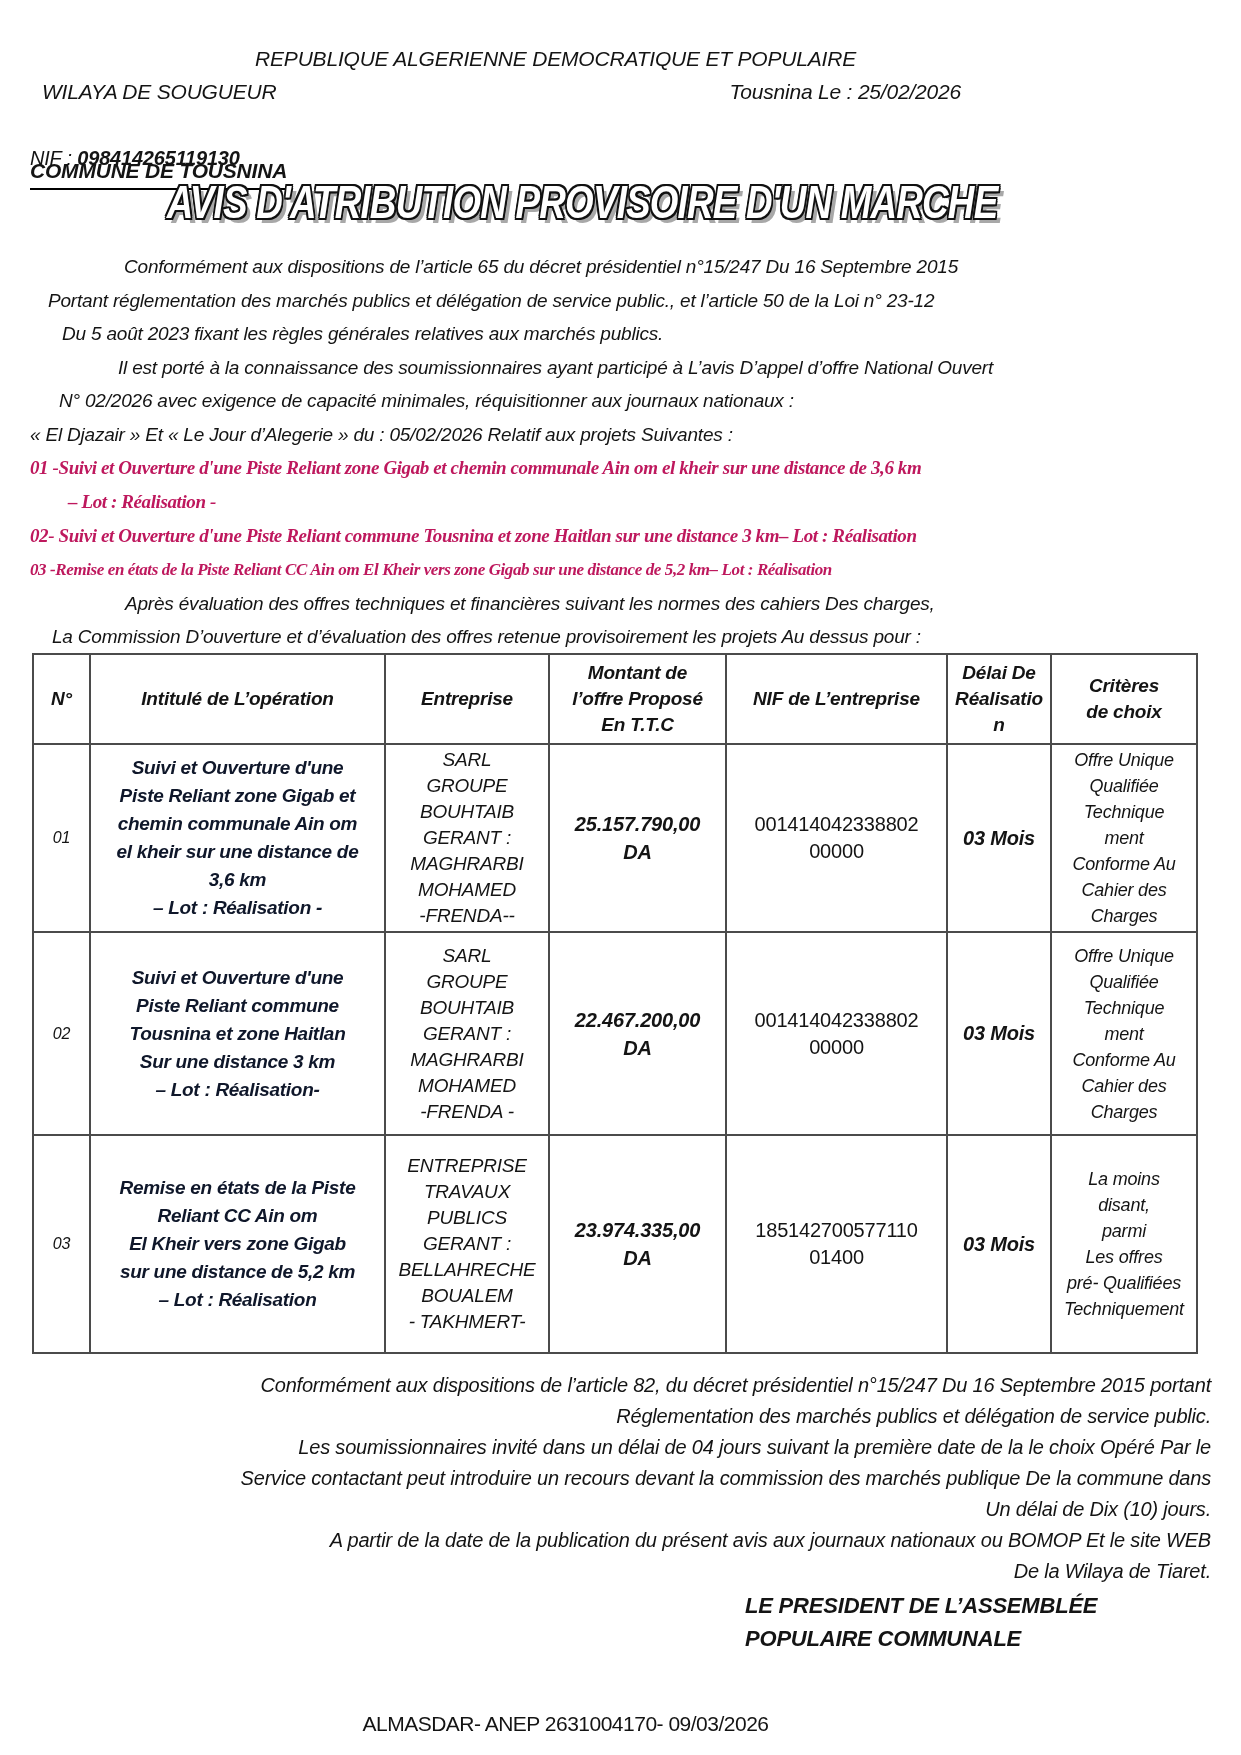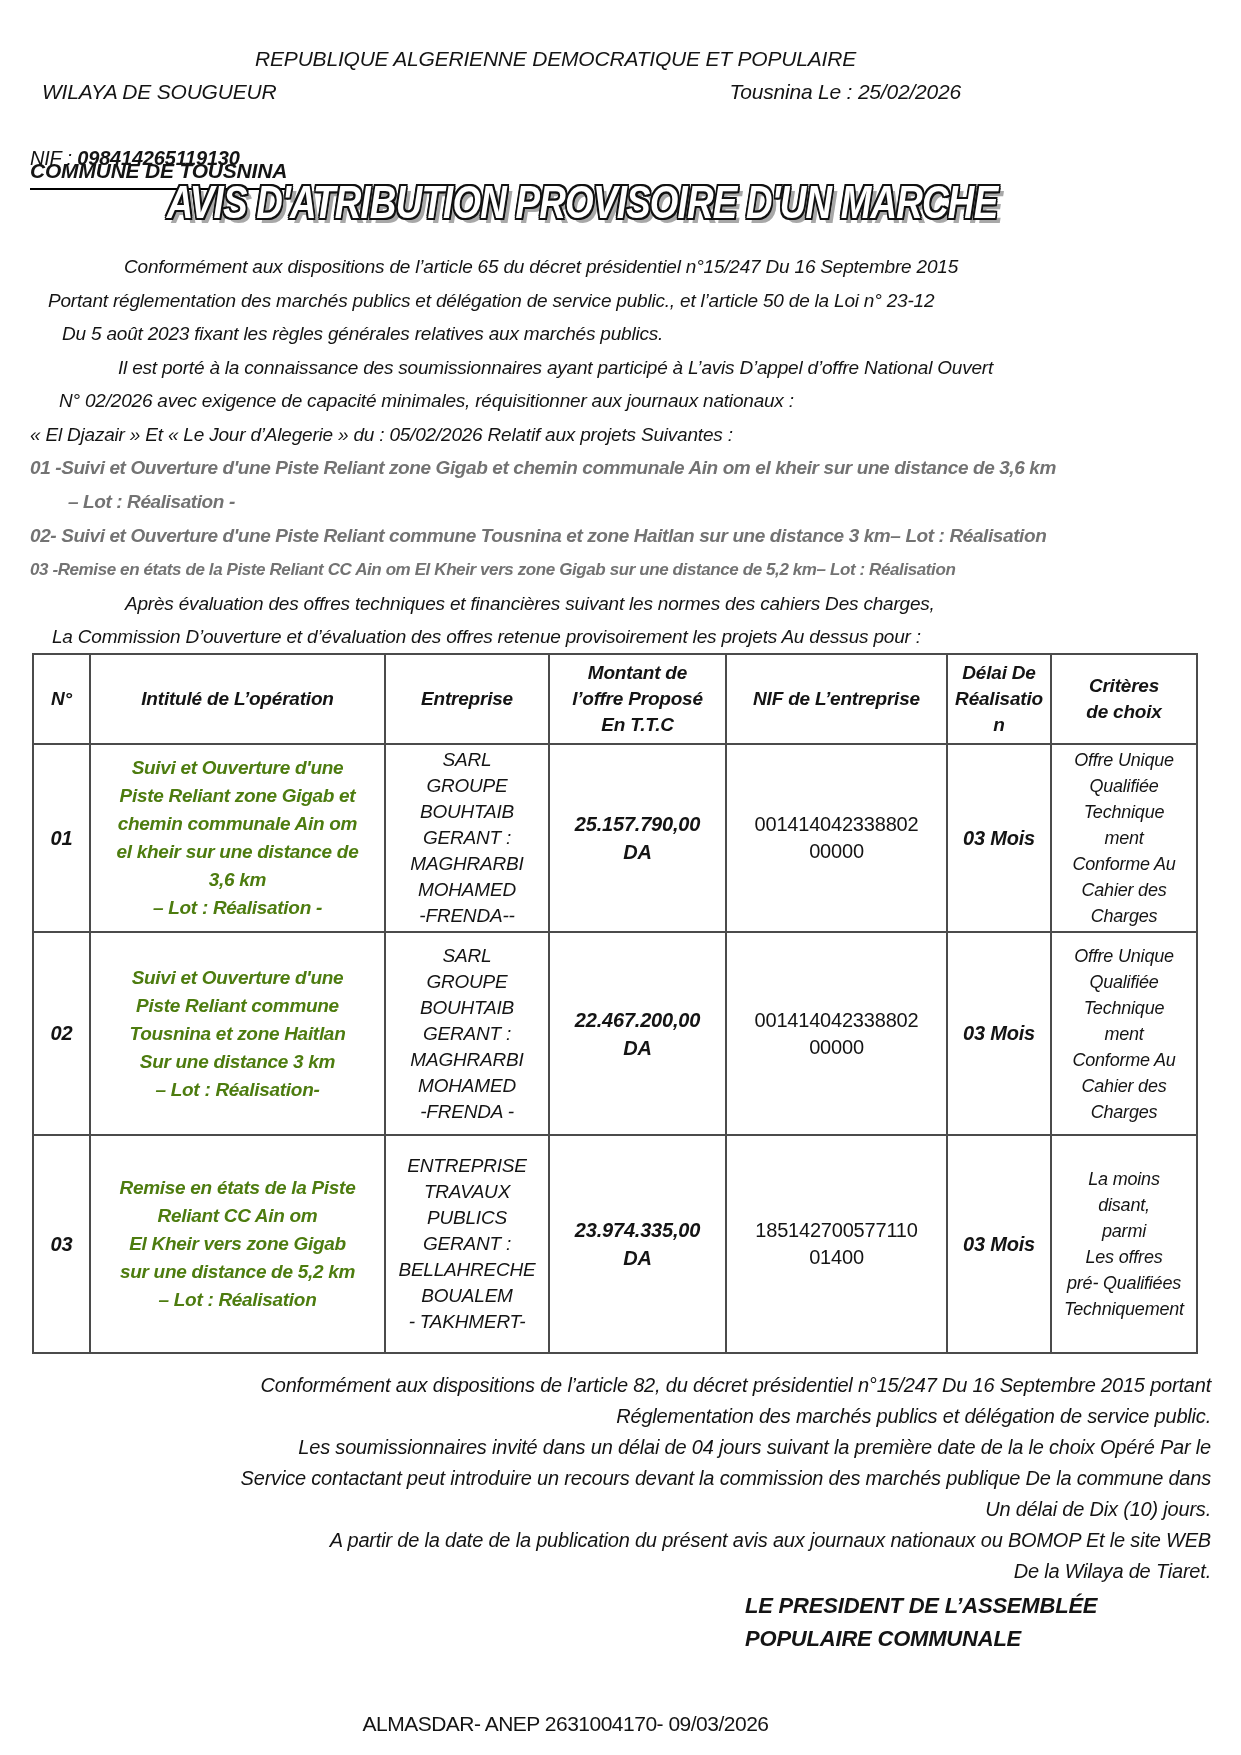--- a/index.html
+++ b/index.html
@@ -35,35 +35,35 @@
     transform:scaleX(.80);
     transform-origin:center;
     text-shadow:
       -2px -2px 0 #111, 2px -2px 0 #111, -2px 2px 0 #111, 2px 2px 0 #111,
       -2px 0 0 #111, 2px 0 0 #111, 0 -2px 0 #111, 0 2px 0 #111,
       6px 5px 0 #a8a8a8;
   }
   
   .intro{margin-top:20px;}
   .bodyline{line-height:33.5px;font-size:19px;}
-  .redline{line-height:34px;font-size:19px;font-weight:bold;color:#737373;letter-spacing:-0.4px;}
+  .redline{line-height:34px;font-size:19px;font-weight:bold;color:#be185d;letter-spacing:-0.4px;font-family:Liberation Serif, serif;}
   .redline.small{font-size:17px;}
   .evalline{line-height:33px;font-size:19px;}
   
   table.award{border-collapse:collapse;table-layout:fixed;width:1164px;margin-left:2px;}
   table.award th,table.award td{
     border:2px solid #4b4b4b;
     text-align:center;vertical-align:middle;
     padding:2px 3px;box-sizing:border-box;
     overflow:hidden;
   }
   .pre{white-space:pre-line;}
   th.th{font-weight:bold;font-size:19px;line-height:26px;font-style:italic;}
-  td.c-num{font-weight:bold;font-size:20px;border-radius:23px;}
-  td.c-op{color:#4d7c0f;font-weight:bold;font-size:19px;line-height:28px;letter-spacing:-0.3px;}
+  td.c-num{font-weight:normal;font-size:16px;border-radius:23px;}
+  td.c-op{color:#0f172a;font-weight:bold;font-size:19px;line-height:28px;letter-spacing:-0.3px;}
   td.c-ent{font-size:19px;line-height:26px;}
   td.c-mont{font-weight:bold;font-size:20px;line-height:28px;}
   td.c-nif{font-style:normal;font-size:20px;line-height:27px;}
   td.c-delai{font-weight:bold;font-size:20px;}
   td.c-crit{font-size:18px;line-height:26px;}
   
   .closing{margin-top:16px;}
   .closeline{line-height:31px;font-size:20px;text-align:right;}
   .signature{margin-top:2px;padding-left:715px;font-weight:bold;font-size:22px;line-height:33px;}
   .footer-note{

